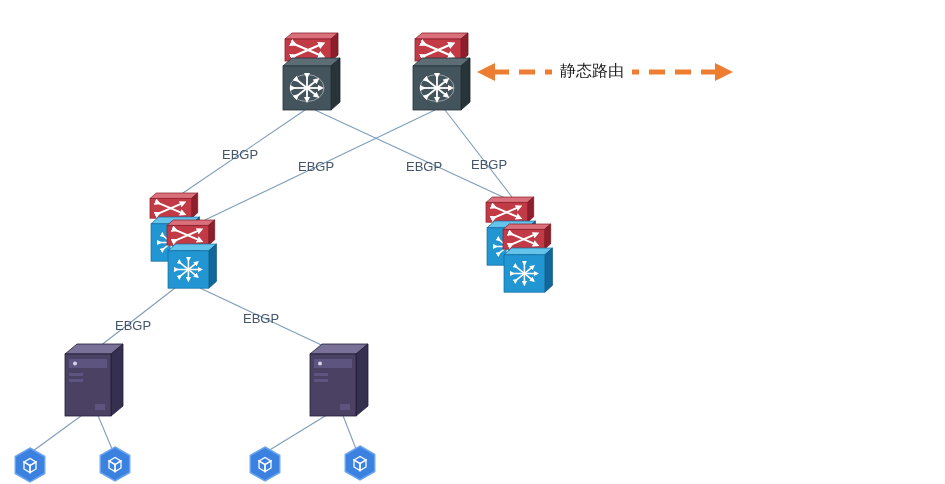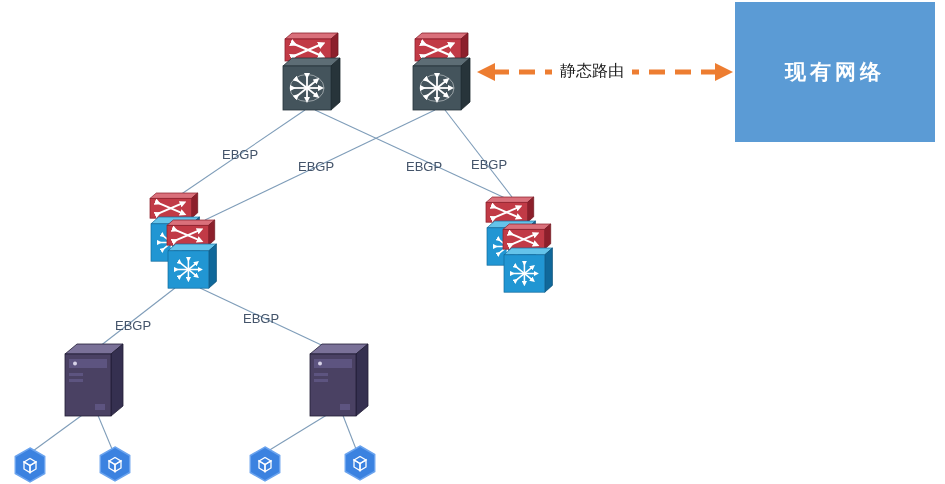--- a/index.html
+++ b/index.html
@@ -129,17 +129,14 @@
 
   <div class="lbl" style="left:222px;top:147px">EBGP</div>
   <div class="lbl" style="left:298px;top:159px">EBGP</div>
   <div class="lbl" style="left:406px;top:159px">EBGP</div>
   <div class="lbl" style="left:471px;top:157px">EBGP</div>
   <div class="lbl" style="left:115px;top:318px">EBGP</div>
   <div class="lbl" style="left:243px;top:311px">EBGP</div>
 
   <div class="static-route">静态路由</div>
 
-  <div class="existing">
-    <span>现有网络</span>
-  </div>
 
 </div>
 
 </body></html>

